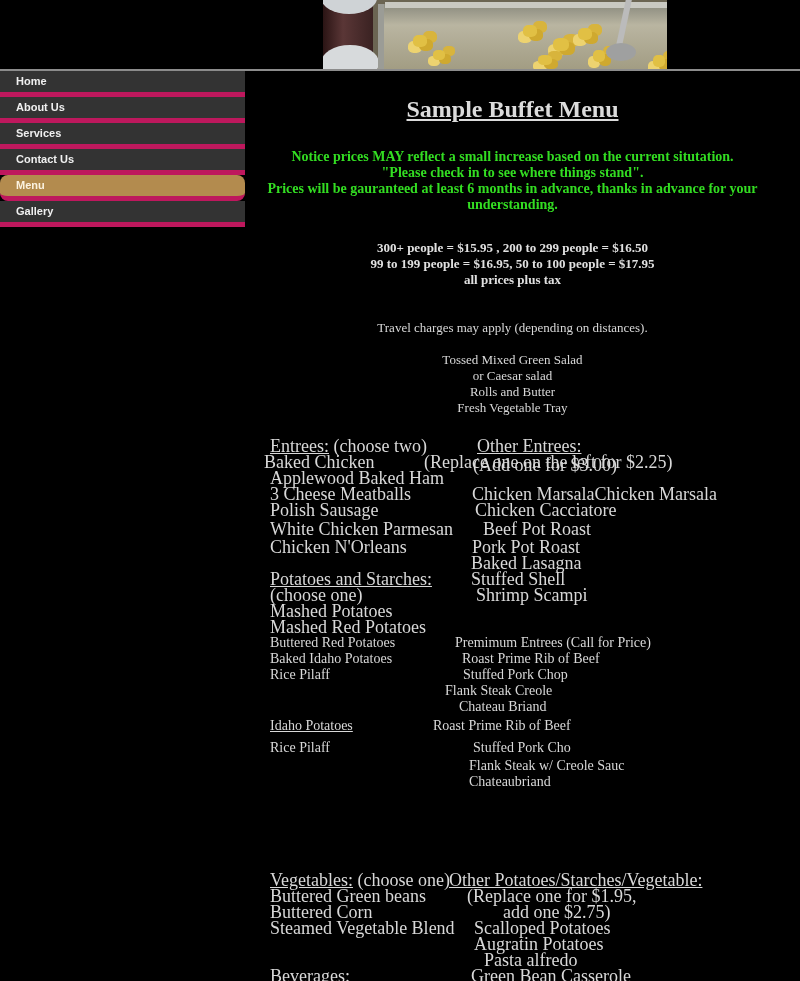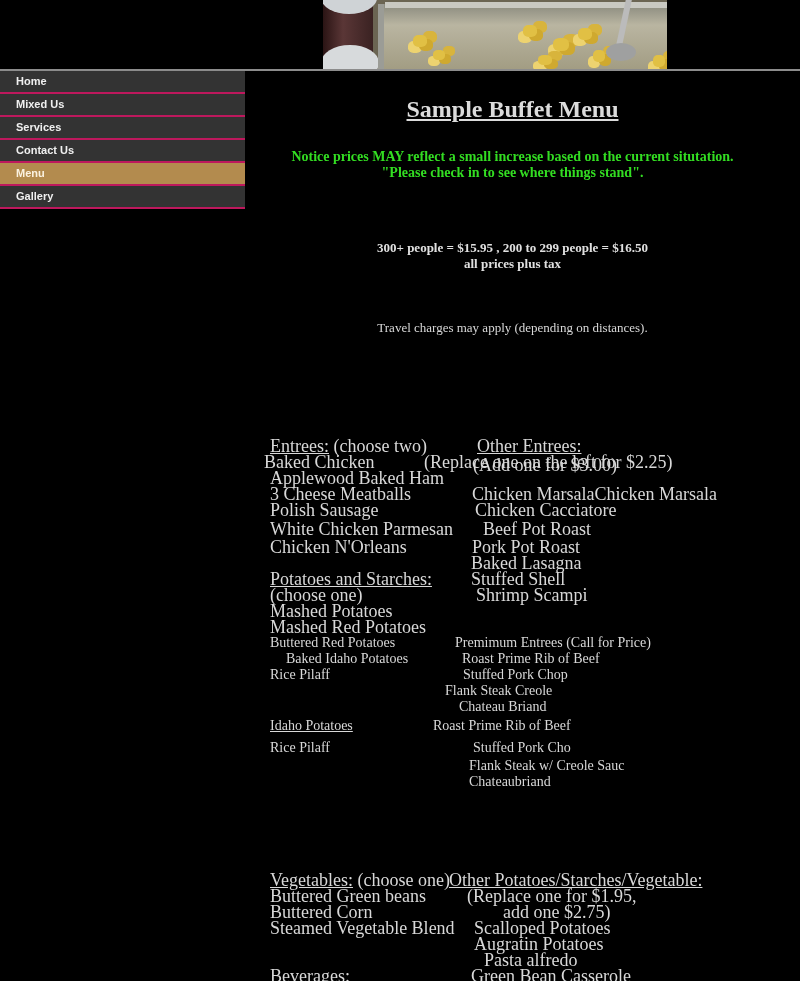--- a/index.html
+++ b/index.html
@@ -13,23 +13,23 @@
   .hero .plate1 { position:absolute; left:-2px; top:-18px; width:56px; height:32px; border-radius:50%; background:#cfd3d6; }
   .hero .plate2 { position:absolute; left:-2px; top:45px; width:58px; height:36px; border-radius:50%; background:#d7dadc; }
   .hero .tray { position:absolute; left:55px; top:4px; width:289px; height:70px; background:linear-gradient(180deg,#8a8a7e,#b9b5a1 30%,#a09a80); border-left:6px solid #9b9c96; }
   .hero .rim { position:absolute; left:62px; top:2px; width:282px; height:6px; background:#c9c9c2; }
   .hero .pot { position:absolute; border-radius:40%; background:#e1c044; box-shadow: 6px 4px 0 #cfa92f, -5px 6px 0 #edd370, 10px -4px 0 #d8b43c; }
   .hero .ladle { position:absolute; left:298px; top:-5px; width:6px; height:55px; background:#bbb; transform:rotate(12deg); }
   .hero .ladle-bowl { position:absolute; left:283px; top:43px; width:30px; height:18px; border-radius:50%; background:#9fa0a0; }
   .header-rule { position:absolute; left:0; top:69px; width:800px; height:2px; background:#8c8c8c; }
 
   .sidebar { position:absolute; left:0; top:71px; width:245px; }
-  .nav-item { display:block; height:21px; line-height:21px; background:#333; border-bottom:2px solid #be185d; padding-left:16px;
+  .nav-item { display:block; height:21px; line-height:21px; background:#333; border-bottom:5px solid #be185d; padding-left:16px;
     font-family:"Liberation Sans", sans-serif; font-size:11px; font-weight:bold; color:#f0f0f0; text-decoration:none; }
-  .nav-item.active { background:#b38b4e; color:#fbf2e0; }
+  .nav-item.active { background:#b38b4e; color:#fbf2e0;border-radius:8px; }
 
   .content { position:absolute; left:245px; top:71px; width:555px; height:910px; }
   .center { position:absolute; left:0; width:535px; text-align:center; }
   .title { top:25px; font-size:24px; font-weight:bold; text-decoration:underline; color:#dcdcdc; }
   .notice { top:78px; font-size:14px; font-weight:bold; color:#33dd22; line-height:16px; padding:0 12px; box-sizing:border-box; }
   .prices { top:169px; font-size:13px; font-weight:bold; line-height:16px; color:#e0e0e0; }
   .travel { top:249px; font-size:13px; line-height:16px; }
   .salads { top:281px; font-size:13px; line-height:16px; }
   .line { position:absolute; font-size:18px; white-space:nowrap; line-height:16px; }
   .big { font-size:14px; }
@@ -54,42 +54,50 @@
     <div class="pot" style="left:270px;top:50px;width:12px;height:12px;"></div>
     <div class="pot" style="left:330px;top:55px;width:12px;height:12px;"></div>
     <div class="ladle"></div>
     <div class="ladle-bowl"></div>
   </div>
   <div class="header-rule"></div>
 </div>
 
 <nav class="sidebar">
   <a class="nav-item">Home</a>
-  <a class="nav-item">Mixed Us</a>
+  <a class="nav-item">About Us</a>
   <a class="nav-item">Services</a>
   <a class="nav-item">Contact Us</a>
   <a class="nav-item active">Menu</a>
   <a class="nav-item">Gallery</a>
 </nav>
 
 <main class="content">
   <div class="center title">Sample Buffet Menu</div>
 
   <div class="center notice">
     <div>Notice prices MAY reflect a small increase based on the current situtation.</div>
     <div>"Please check in to see where things stand".</div>
+    <div>Prices will be gauranteed at least 6 months in advance, thanks in advance for your understanding.</div>
   </div>
 
   <div class="center prices">
     <div>300+ people = $15.95 , 200 to 299 people = $16.50</div>
+    <div>99 to 199 people = $16.95, 50 to 100 people = $17.95</div>
     <div>all prices plus tax</div>
   </div>
 
   <div class="center travel">Travel charges may apply (depending on distances).</div>
 
+  <div class="center salads">
+    <div>Tossed Mixed Green Salad</div>
+    <div>or Caesar salad</div>
+    <div>Rolls and Butter</div>
+    <div>Fresh Vegetable Tray</div>
+  </div>
 
   <div class="line" style="left:25px;top:367px;"><span class="u">Entrees:</span><span> (choose two)</span></div>
   <div class="line" style="left:19px;top:383px;">Baked Chicken</div>
   <div class="line" style="left:25px;top:399px;">Applewood Baked Ham</div>
   <div class="line" style="left:25px;top:415px;">3 Cheese  Meatballs</div>
   <div class="line" style="left:25px;top:431px;">Polish Sausage</div>
   <div class="line" style="left:25px;top:450px;">White Chicken Parmesan</div>
   <div class="line" style="left:25px;top:468px;">Chicken N'Orleans</div>
 
   <div class="line u" style="left:232px;top:367px;">Other Entrees:</div>
@@ -101,21 +109,21 @@
   <div class="line" style="left:227px;top:468px;">Pork Pot Roast</div>
   <div class="line" style="left:226px;top:484px;">Baked Lasagna</div>
   <div class="line" style="left:226px;top:500px;">Stuffed Shell</div>
   <div class="line" style="left:231px;top:516px;">Shrimp Scampi</div>
 
   <div class="line u" style="left:25px;top:500px;">Potatoes and Starches:</div>
   <div class="line" style="left:25px;top:516px;">(choose one)</div>
   <div class="line" style="left:25px;top:532px;">Mashed Potatoes</div>
   <div class="line" style="left:25px;top:548px;">Mashed Red Potatoes</div>
   <div class="line big" style="left:25px;top:564px;">Buttered Red Potatoes</div>
-  <div class="line big" style="left:25px;top:580px;margin-left:16px;">Baked Idaho Potatoes</div>
+  <div class="line big" style="left:25px;top:580px;">Baked Idaho Potatoes</div>
   <div class="line big" style="left:25px;top:596px;">Rice Pilaff</div>
   <div class="line big" style="left:25px;top:647px;text-decoration:underline;">Idaho Potatoes</div>
   <div class="line big" style="left:25px;top:669px;">Rice Pilaff</div>
 
   <div class="line big" style="left:210px;top:564px;">Premimum Entrees (Call for Price)</div>
   <div class="line big" style="left:217px;top:580px;">Roast Prime Rib of Beef</div>
   <div class="line big" style="left:218px;top:596px;">Stuffed Pork Chop</div>
   <div class="line big" style="left:200px;top:612px;">Flank Steak Creole</div>
   <div class="line big" style="left:214px;top:628px;">Chateau Briand</div>
   <div class="line big" style="left:188px;top:647px;">Roast Prime Rib of Beef</div>

